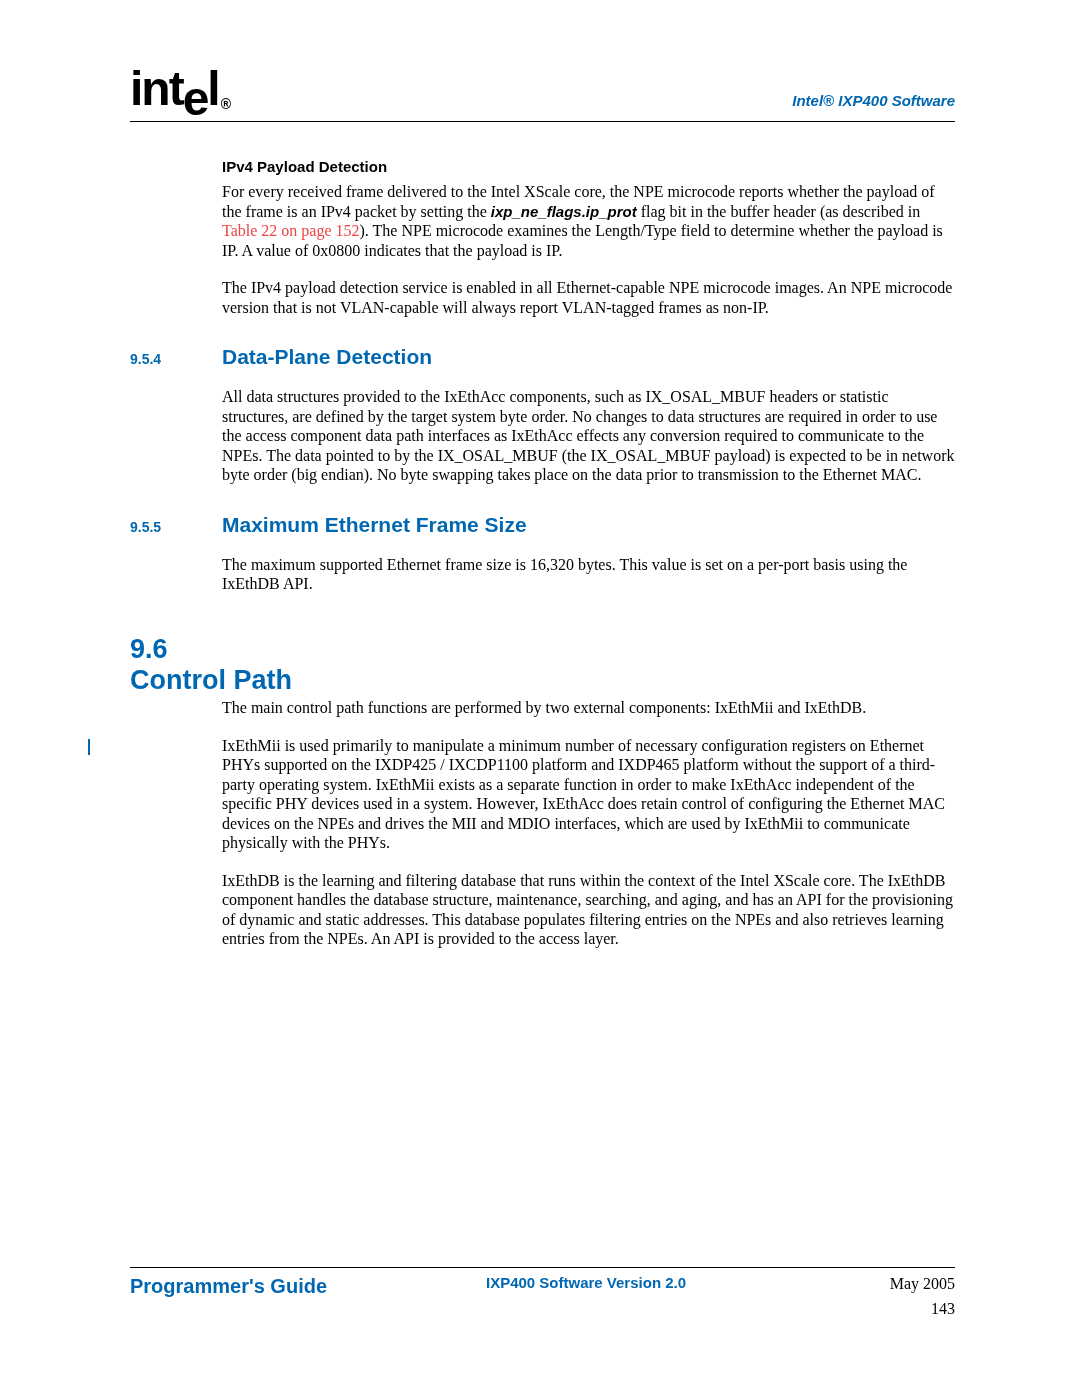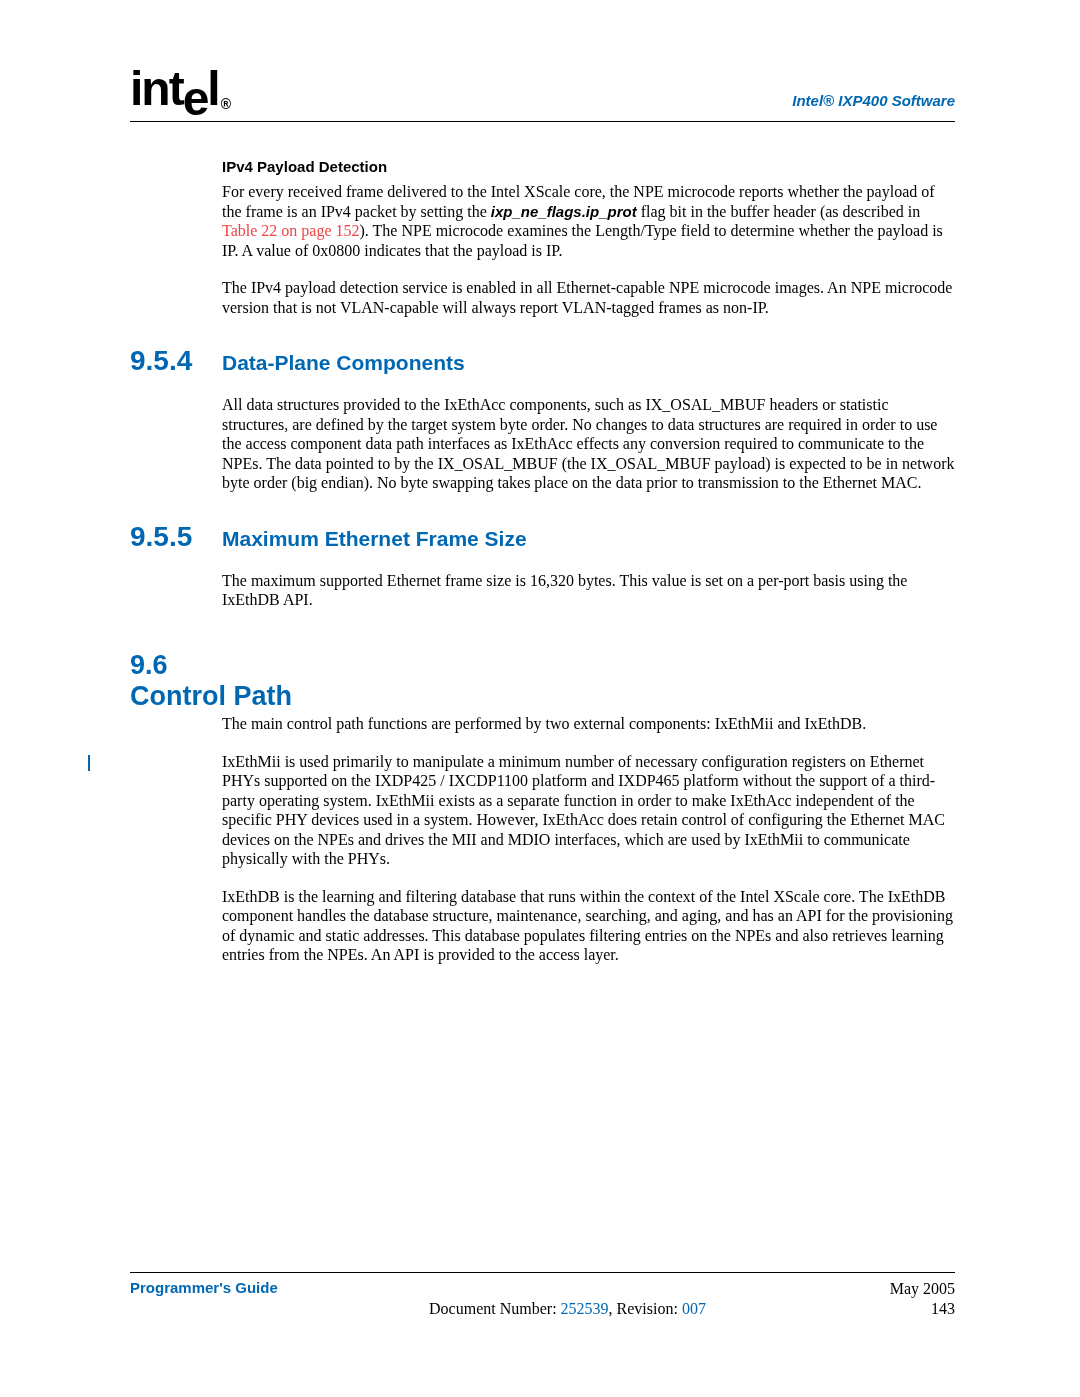--- a/index.html
+++ b/index.html
@@ -108,21 +108,21 @@
     font-weight: 700;
     color: #0067b2;
     width: 92px;
     flex-shrink: 0;
   }
   .sec-title {
     font-family: Arial, Helvetica, sans-serif;
     font-weight: 700;
     color: #0067b2;
   }
-  .h2-num { font-size: 28px; }
+  .h2-num { font-size: 14px; }
   .h2-title { font-size: 21px; }
   .h1-num { font-size: 27px; }
   .h1-title { font-size: 27px; }
   .change-bar {
     position: absolute;
     left: 90px;
     width: 2px;
     height: 16px;
     background: #0067b2;
   }
@@ -142,21 +142,21 @@
     justify-content: space-between;
   }
   .footer-row2 {
     display: flex;
     justify-content: space-between;
   }
   .footer-left {
     color: #0067b2;
     font-family: Arial, Helvetica, sans-serif;
     font-weight: 700;
-    font-size: 15px;
+    font-size: 20px;
   }
   .footer-center {
     color: #0067b2;
     font-family: Arial, Helvetica, sans-serif;
     font-weight: 700;
     font-size: 15px;
     text-align: center;
     flex: 1;
   }
   .footer-right {
@@ -186,21 +186,21 @@
   <div class="content">
     <div class="subhead-bold">IPv4 Payload Detection</div>
     <div class="para">
       <span>For every received frame delivered to the Intel XScale core, the NPE microcode reports whether the payload of the frame is an IPv4 packet by setting the </span><span class="flag-ital">ixp_ne_flags.ip_prot</span><span> flag bit in the buffer header (as described in </span><span class="xref">Table 22 on page 152</span><span>). The NPE microcode examines the Length/Type field to determine whether the payload is IP. A value of 0x0800 indicates that the payload is IP.</span>
     </div>
     <div class="para">The IPv4 payload detection service is enabled in all Ethernet-capable NPE microcode images. An NPE microcode version that is not VLAN-capable will always report VLAN-tagged frames as non-IP.</div>
   </div>
 
   <div class="section-row">
     <div class="sec-num h2-num">9.5.4</div>
-    <div class="sec-title h2-title">Data-Plane Components</div>
+    <div class="sec-title h2-title">Data-Plane Detection</div>
   </div>
   <div class="content">
     <div class="para">All data structures provided to the IxEthAcc components, such as IX_OSAL_MBUF headers or statistic structures, are defined by the target system byte order. No changes to data structures are required in order to use the access component data path interfaces as IxEthAcc effects any conversion required to communicate to the NPEs. The data pointed to by the IX_OSAL_MBUF (the IX_OSAL_MBUF payload) is expected to be in network byte order (big endian). No byte swapping takes place on the data prior to transmission to the Ethernet MAC.</div>
   </div>
 
   <div class="section-row">
     <div class="sec-num h2-num">9.5.5</div>
     <div class="sec-title h2-title">Maximum Ethernet Frame Size</div>
   </div>
   <div class="content">
@@ -217,22 +217,20 @@
       <div class="change-bar" style="left:-134px; top:3px;"></div>
       <span>IxEthMii is used primarily to manipulate a minimum number of necessary configuration registers on Ethernet PHYs supported on the IXDP425 / IXCDP1100 platform and IXDP465 platform without the support of a third-party operating system. IxEthMii exists as a separate function in order to make IxEthAcc independent of the specific PHY devices used in a system. However, IxEthAcc does retain control of configuring the Ethernet MAC devices on the NPEs and drives the MII and MDIO interfaces, which are used by IxEthMii to communicate physically with the PHYs.</span>
     </div>
     <div class="para">IxEthDB is the learning and filtering database that runs within the context of the Intel XScale core. The IxEthDB component handles the database structure, maintenance, searching, and aging, and has an API for the provisioning of dynamic and static addresses. This database populates filtering entries on the NPEs and also retrieves learning entries from the NPEs. An API is provided to the access layer.</div>
   </div>
 </div>
 
 <div class="footer">
   <div class="footer-row1">
     <div class="footer-left">Programmer's Guide</div>
+    <div class="footer-center">IXP400 Software Version 2.0</div>
     <div class="footer-right">May 2005</div>
   </div>
   <div class="footer-row2">
     <div style="min-width:160px;"></div>
-    <div class="footer-center2">
-      <span>Document Number: </span><span class="docnum">252539</span><span>, Revision: </span><span class="docnum">007</span>
-    </div>
     <div class="footer-right">143</div>
   </div>
 </div>
 
 </body></html>

